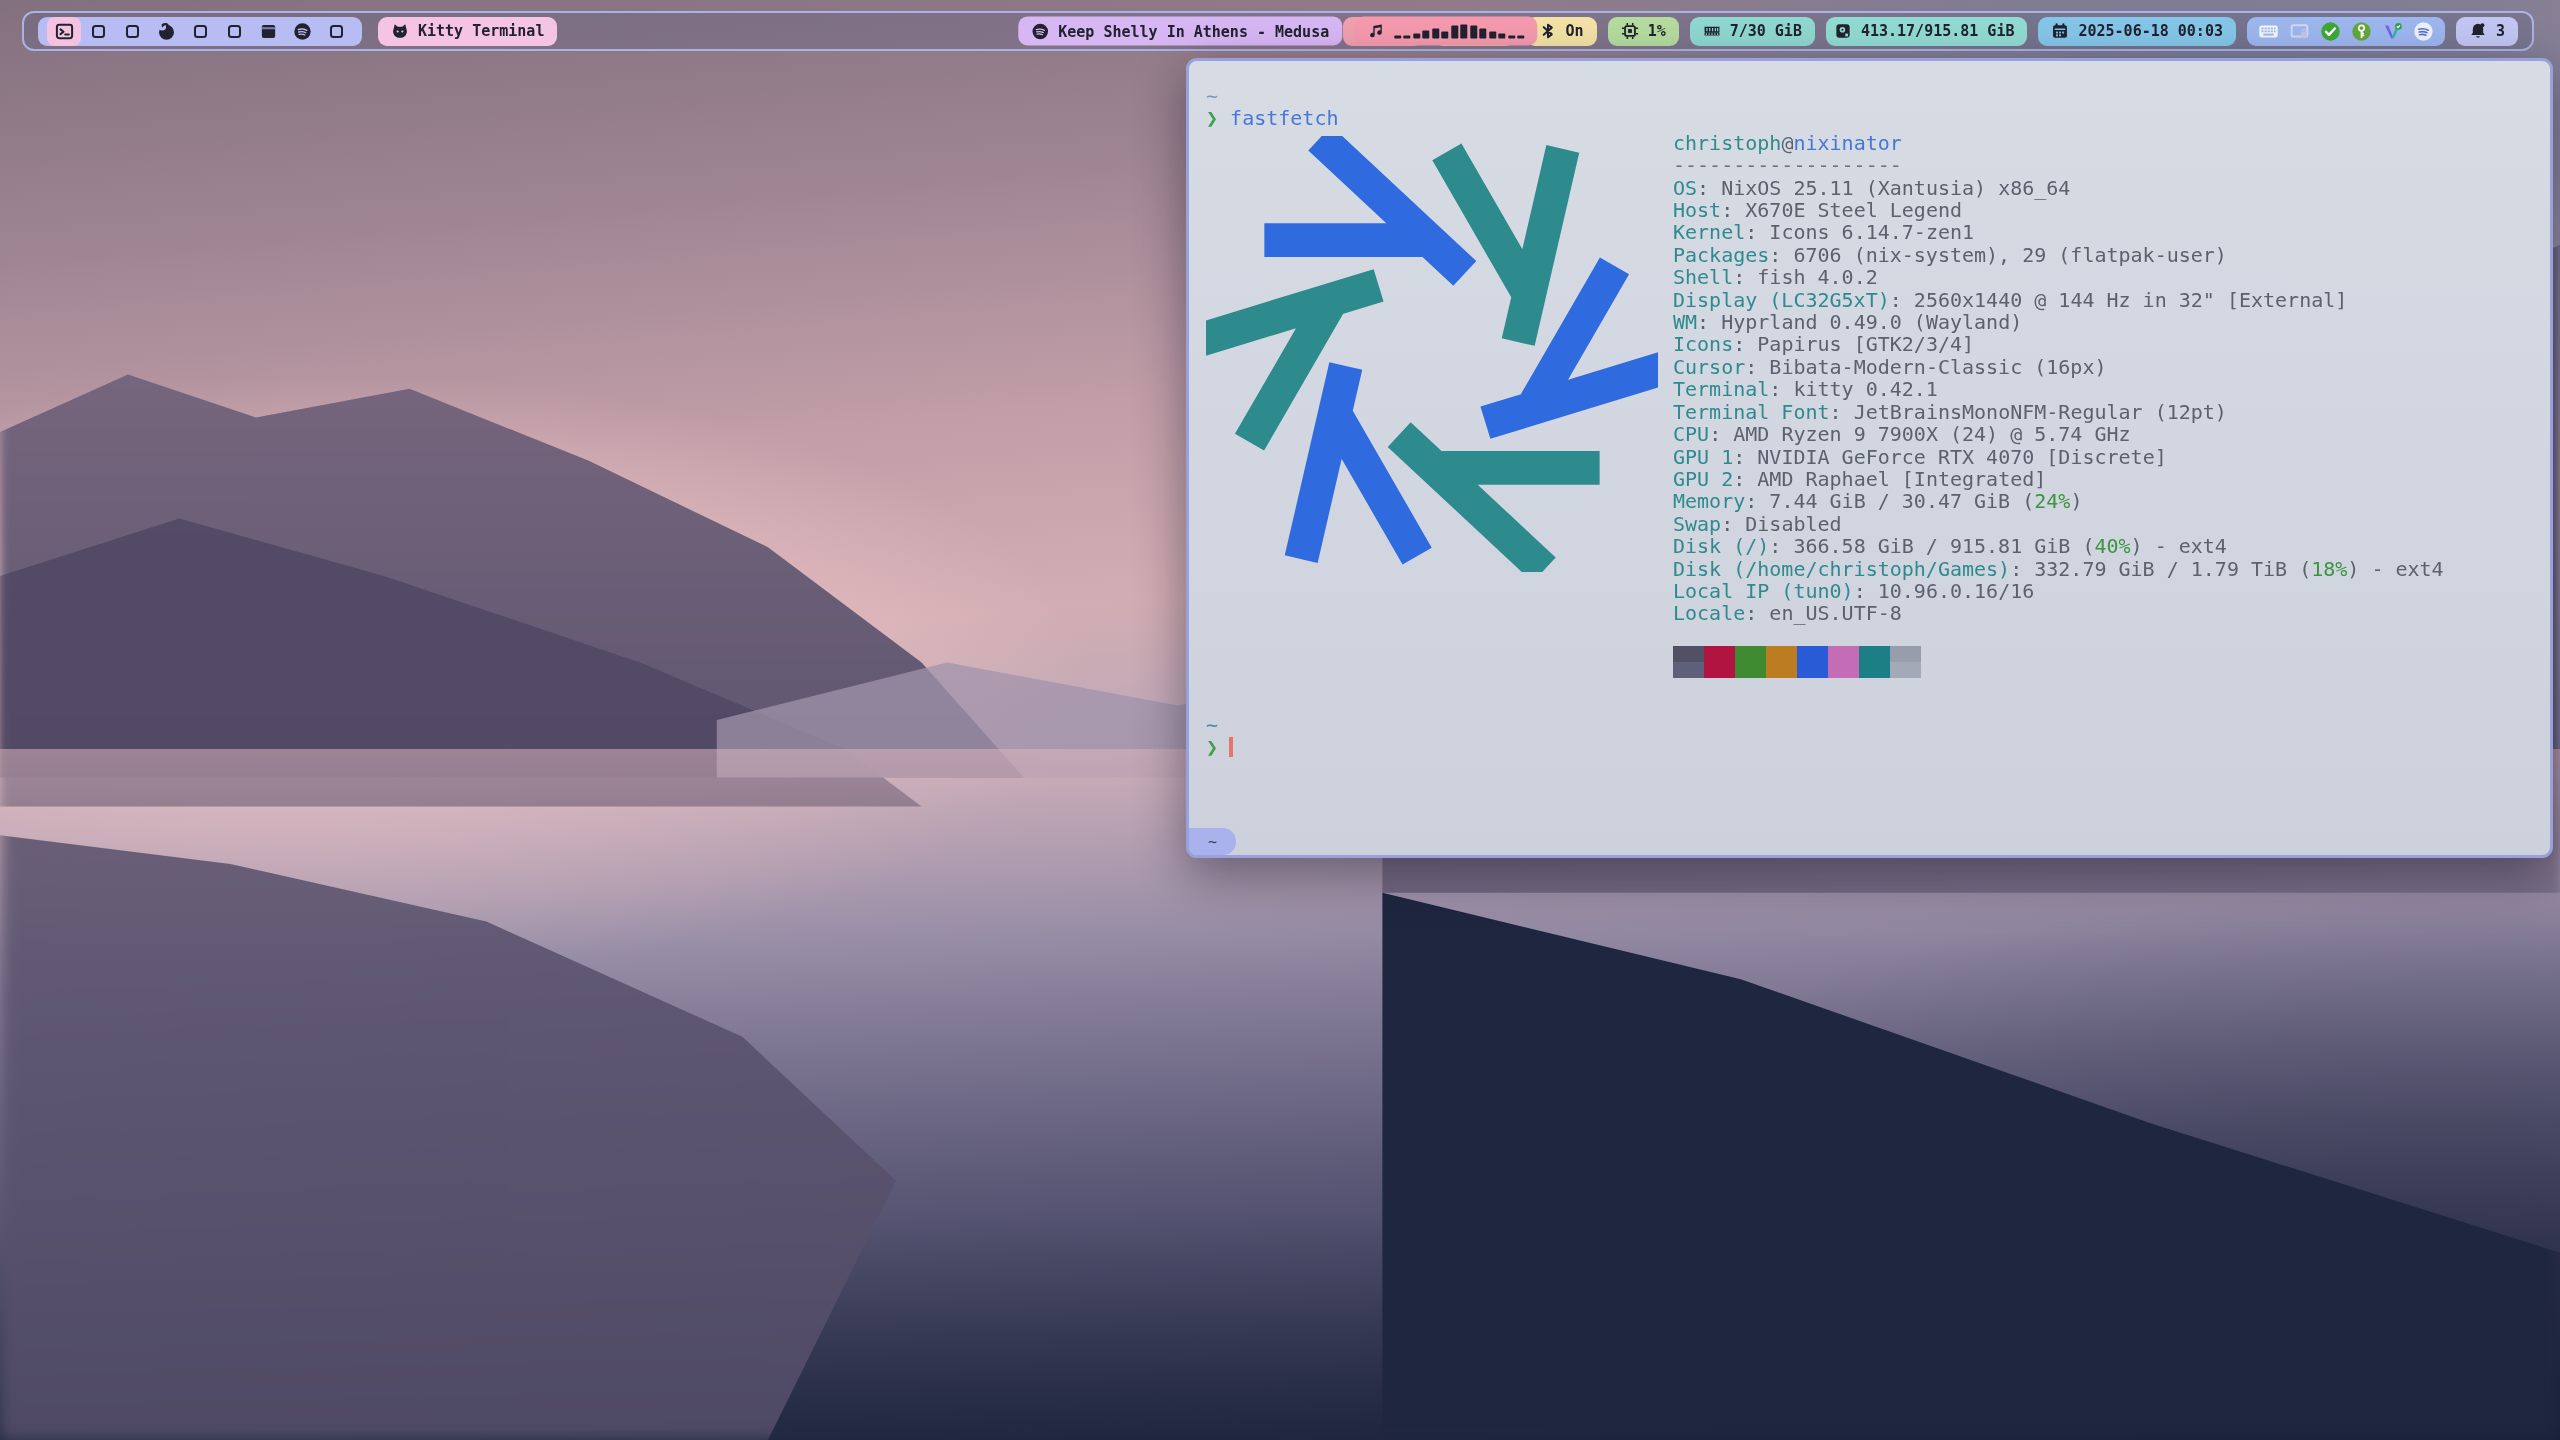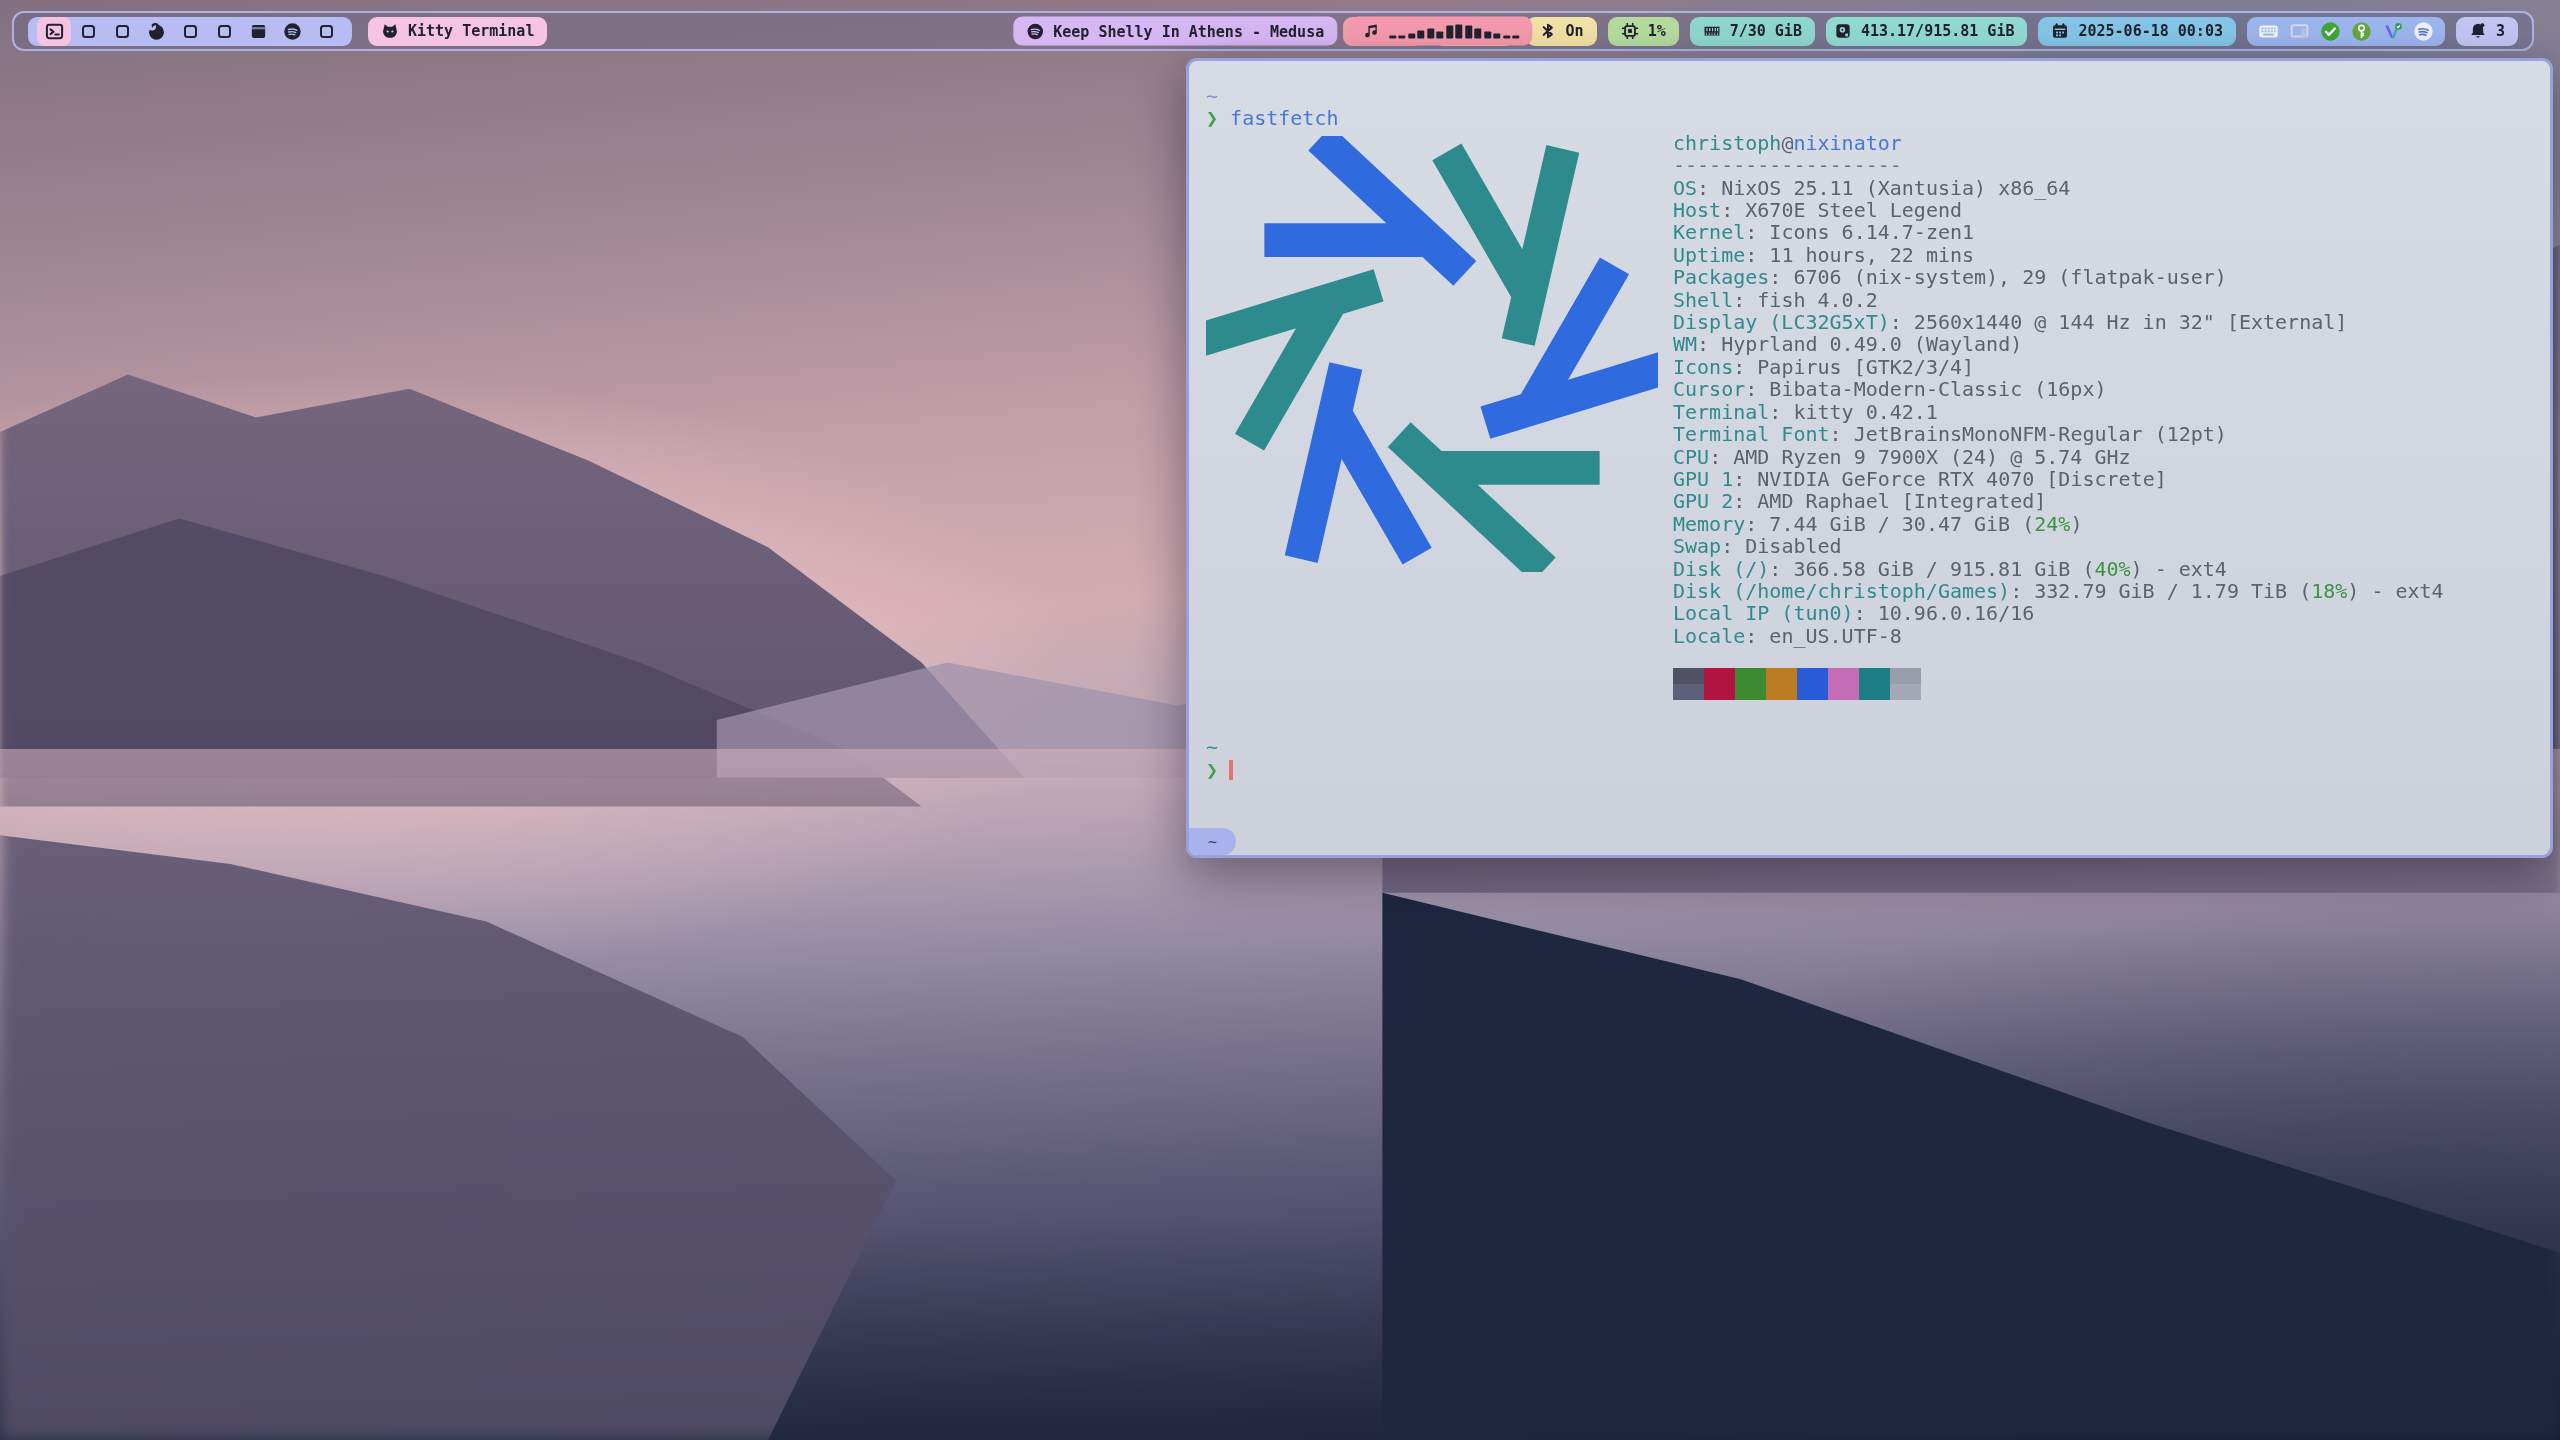--- a/index.html
+++ b/index.html
@@ -24,21 +24,21 @@
     clip-path:polygon(28% 50%,37% 46%,46% 49%,55% 46%,63% 50%,68% 54%,28% 54%);}
   .mtn-right{background:linear-gradient(200deg,#6a6683,#423e5b 70%);
     clip-path:polygon(54% 57%,65% 45%,74% 38%,84% 30%,100% 17%,100% 62%,54% 62%);}
   .water{position:absolute;left:0;right:0;top:52%;bottom:0;background:
       linear-gradient(180deg,rgba(218,180,188,.55),rgba(152,142,167,.35) 28%,rgba(72,72,102,.5) 68%,rgba(24,31,54,.75) 100%);}
   .refl-left{background:#57506b;opacity:.85;filter:blur(8px);
     clip-path:polygon(0 58%,9% 60%,19% 64%,29% 72%,35% 82%,30% 100%,0 100%);}
   .refl-right{background:#1f2640;filter:blur(8px);
     clip-path:polygon(54% 62%,68% 68%,84% 78%,100% 87%,100% 100%,54% 100%);}
   
-  .topbar{position:absolute;left:12px;right:26px;top:11px;height:40px;
+  .topbar{position:absolute;left:22px;right:26px;top:11px;height:40px;
     border:2px solid var(--c-bar_border);border-radius:12px;
     background:var(--c-bar_bg);
     display:flex;align-items:center;padding:0 14px;gap:16px;color:var(--c-bar_fg);}
   .pill{height:29px;border-radius:9px;display:flex;align-items:center;gap:9px;
     padding:0 13px;font-size:15px;font-weight:bold;color:var(--c-bar_fg);white-space:nowrap;}
   .icon{display:inline-flex;width:18px;height:18px;align-items:center;justify-content:center;color:inherit;}
   .icon svg{width:100%;height:100%;}
   .icon svg .cutfill{fill:var(--cut,#fff);}
   .icon svg .cutstroke{stroke:var(--cut,#fff);fill:none;}
   .pill-ws{background:var(--c-pill_ws);--cut:var(--c-pill_ws);gap:0;padding:0 9px;}
@@ -365,21 +365,20 @@
             <path d="M-16.6,-13.8 L16.6,-6.2 L-28.4,188.8 L-61.6,181.2 Z M3.7,29.5 L86.7,173.5 L57.3,190.5 L-25.7,46.5 Z" transform="rotate(300) translate(-87,22)" fill="var(--c-logo_teal)"></path>
           </g>
       </svg>
       <div class="ff-col">
         <div class="ff-title"><span class="u">christoph</span><span class="a">@</span><span class="h">nixinator</span></div>
         <div class="ff-sep">-------------------</div>
         <div id="ff-entries">
             <div class="ff-line"><span class="ff-label">OS</span><span class="ff-v">: </span><span class="ff-v">NixOS 25.11 (Xantusia) x86_64</span></div>
             <div class="ff-line"><span class="ff-label">Host</span><span class="ff-v">: </span><span class="ff-v">X670E Steel Legend</span></div>
             <div class="ff-line"><span class="ff-label">Kernel</span><span class="ff-v">: </span><span class="ff-v">Icons 6.14.7-zen1</span></div>
-            <div class="ff-line"><span class="ff-label">Uptime</span><span class="ff-v">: </span><span class="ff-v">11 hours, 22 mins</span></div>
             <div class="ff-line"><span class="ff-label">Packages</span><span class="ff-v">: </span><span class="ff-v">6706 (nix-system), 29 (flatpak-user)</span></div>
             <div class="ff-line"><span class="ff-label">Shell</span><span class="ff-v">: </span><span class="ff-v">fish 4.0.2</span></div>
             <div class="ff-line"><span class="ff-label">Display (LC32G5xT)</span><span class="ff-v">: </span><span class="ff-v">2560x1440 @ 144 Hz in 32" [External]</span></div>
             <div class="ff-line"><span class="ff-label">WM</span><span class="ff-v">: </span><span class="ff-v">Hyprland 0.49.0 (Wayland)</span></div>
             <div class="ff-line"><span class="ff-label">Icons</span><span class="ff-v">: </span><span class="ff-v">Papirus [GTK2/3/4]</span></div>
             <div class="ff-line"><span class="ff-label">Cursor</span><span class="ff-v">: </span><span class="ff-v">Bibata-Modern-Classic (16px)</span></div>
             <div class="ff-line"><span class="ff-label">Terminal</span><span class="ff-v">: </span><span class="ff-v">kitty 0.42.1</span></div>
             <div class="ff-line"><span class="ff-label">Terminal Font</span><span class="ff-v">: </span><span class="ff-v">JetBrainsMonoNFM-Regular (12pt)</span></div>
             <div class="ff-line"><span class="ff-label">CPU</span><span class="ff-v">: </span><span class="ff-v">AMD Ryzen 9 7900X (24) @ 5.74 GHz</span></div>
             <div class="ff-line"><span class="ff-label">GPU 1</span><span class="ff-v">: </span><span class="ff-v">NVIDIA GeForce RTX 4070 [Discrete]</span></div>

